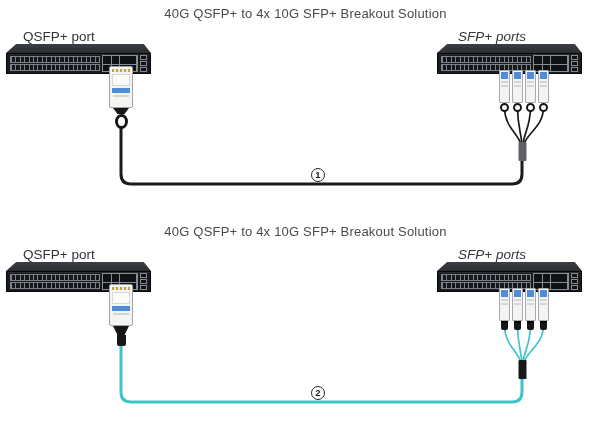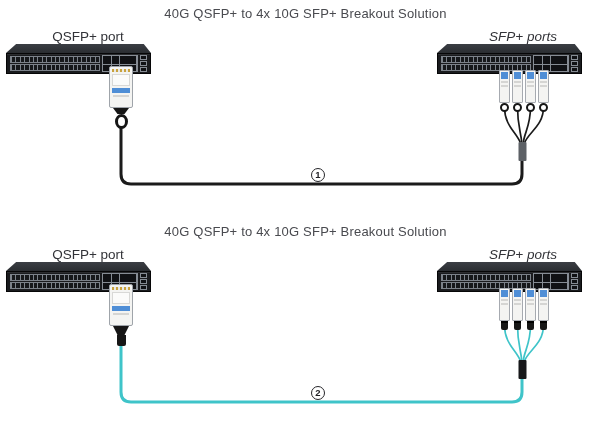--- a/index.html
+++ b/index.html
@@ -3,21 +3,21 @@
 <meta charset="utf-8">
 <style>
   * { box-sizing: border-box; margin: 0; padding: 0; }
   body { background: #ffffff; font-family: "Liberation Sans", sans-serif; }
   .canvas { position: relative; width: 600px; height: 427px; background: #fff; overflow: hidden; }
 
   .diagram { position: absolute; left: 0; width: 600px; height: 205px; }
 
   .title { position: absolute; top: 2px; left: 0; width: 100%; text-align: center;
            font-size: 13px; color: #494a4f; letter-spacing: .2px; padding-left: 11px; }
-  .lbl { position: absolute; top: 25px; width: 130px; text-align: center;
+  .lbl { position: absolute; top: 25px; width: 130px; 
          font-size: 13.5px; color: #323338; }
   .lbl.left  { left: 23px; }
   .lbl.right { left: 458px; font-style: italic; }
 
   .cables { position: absolute; left: 0; top: 0; }
 
   
   .switch { position: absolute; top: 40px; width: 145px; height: 30px; }
   .switch.sw-left  { left: 6px; }
   .switch.sw-right { left: 437px; }

